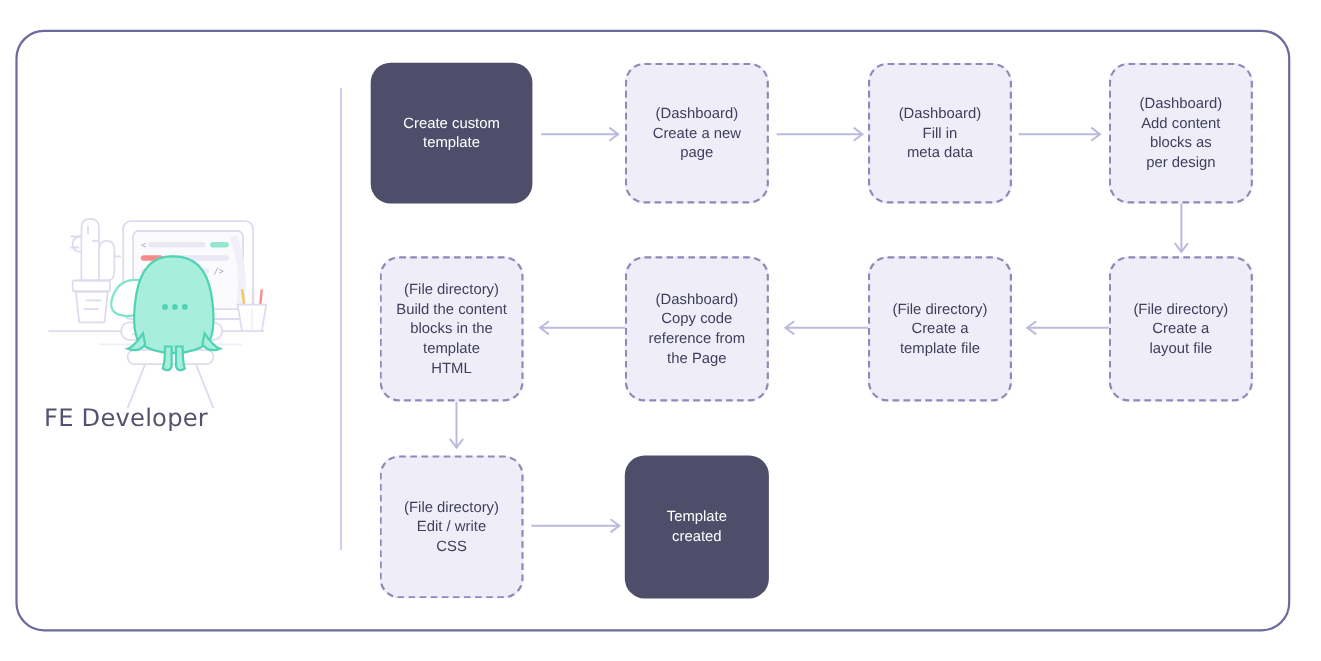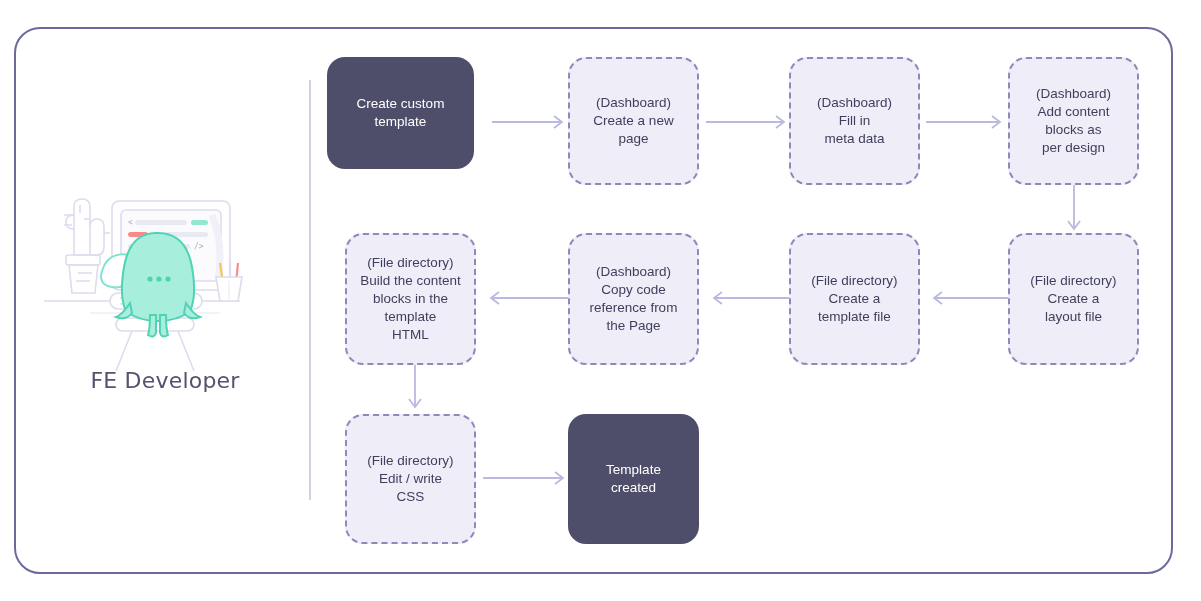--- a/index.html
+++ b/index.html
@@ -52,21 +52,20 @@
     width: 250px;
     height: 220px;
   }
   .illus-svg { display: block; }
 
   .illus-caption {
     position: absolute;
     left: 40px;
     top: 368px;
     width: 250px;
-    text-align: center;
     font-size: 22px;
     color: #53536f;
     font-family: "DejaVu Sans", sans-serif;
     letter-spacing: 0.2px;
   }
 
   
   .node {
     position: absolute;
     box-sizing: border-box;
@@ -262,21 +261,21 @@
 
   <div class="arrow" style="left:483px; top:468px;">
     <svg width="88" height="20">
         <g stroke="#b9bade" stroke-width="1.8" fill="none">
           <line x1="0" y1="10" x2="80" y2="10"></line>
           <polyline points="72,4 80,10 72,16"></polyline>
         </g>
       </svg>
   </div>
 
-  <div class="node solid" style="left:327px; top:57px; width:147px; height:112px;">
+  <div class="node solid" style="left:337px; top:57px; width:147px; height:128px;">
     <span class="label">Create custom
 template</span>
   </div>
 
   <div class="node dashed" style="left:568px; top:57px; width:131px; height:128px;">
     <span class="label">(Dashboard)
 Create a new
 page</span>
   </div>
 

